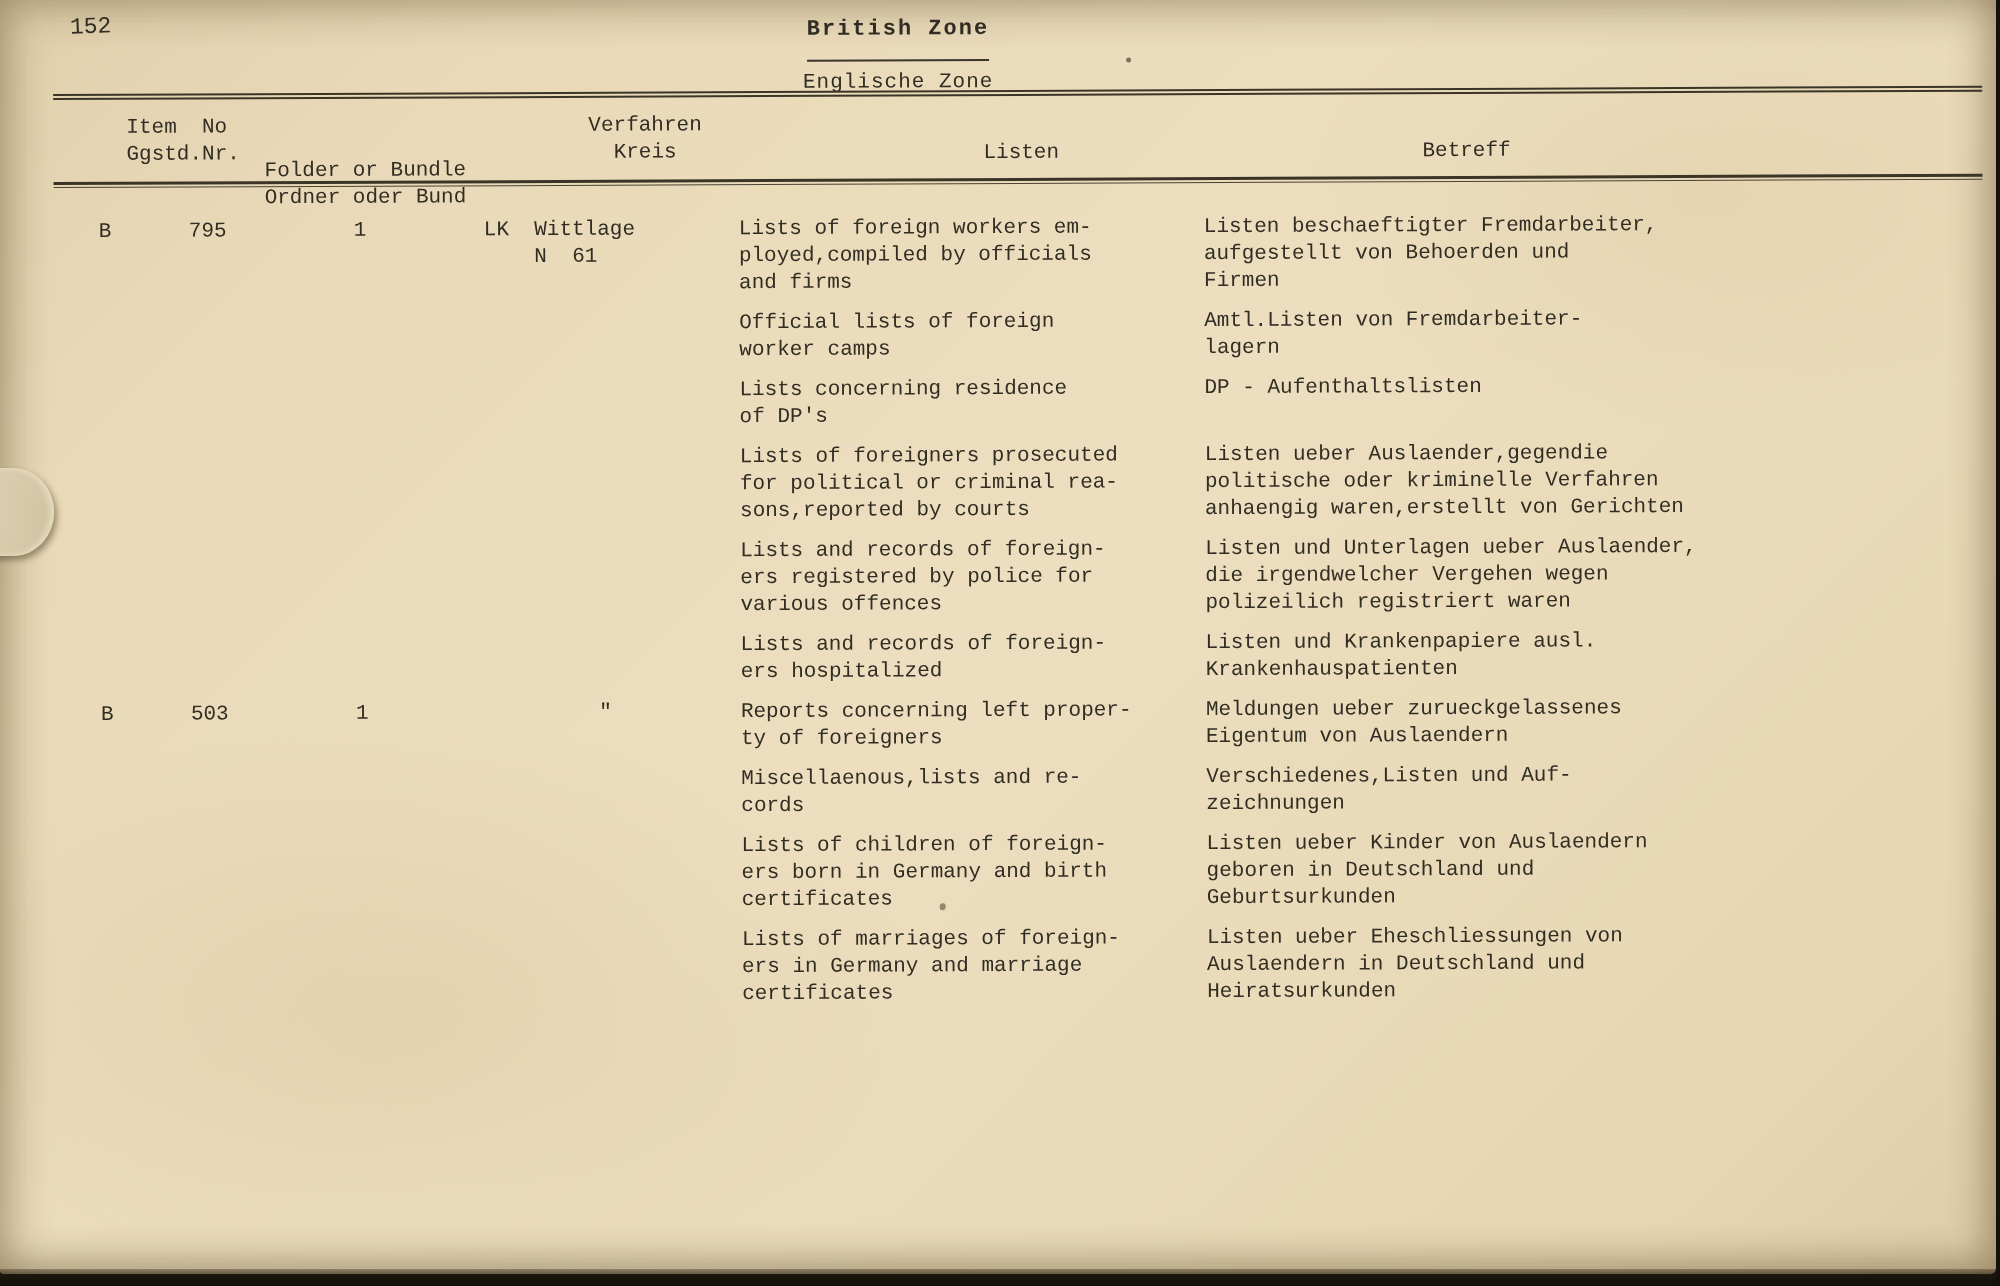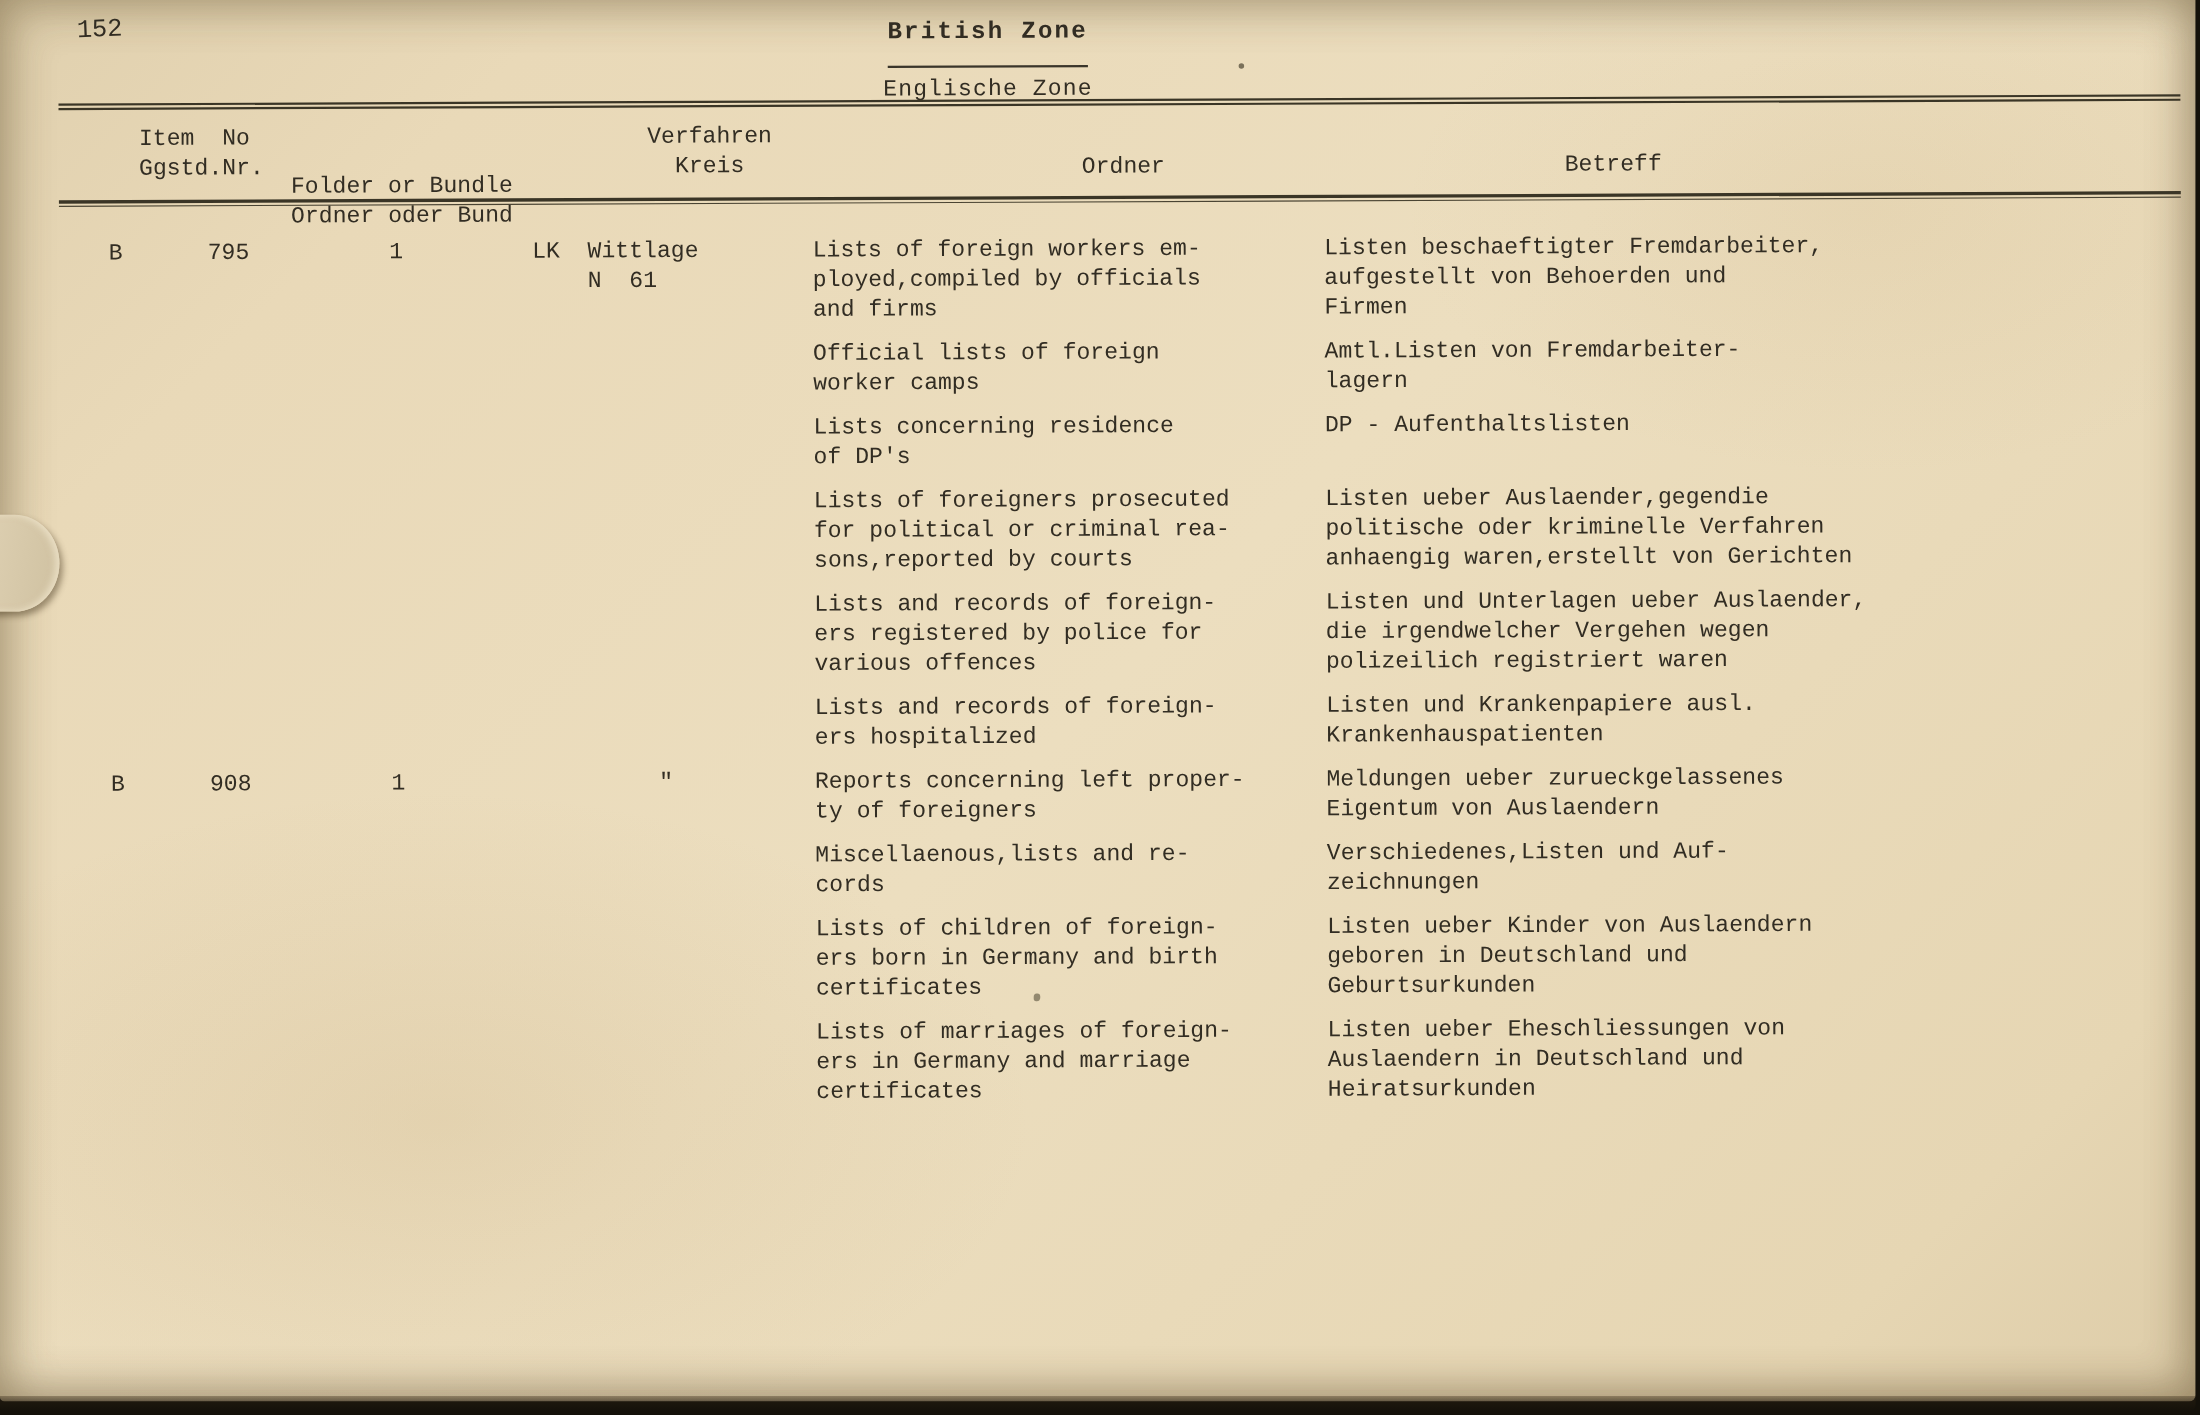--- a/index.html
+++ b/index.html
@@ -85,21 +85,21 @@
     </div>
 
     <div class="rule rule-top"></div>
 
     <div class="h h-item">Item  No
 Ggstd.Nr.</div>
     <div class="h h-folder">Folder or Bundle
 Ordner oder Bund</div>
     <div class="h h-district">Verfahren
   Kreis</div>
-    <div class="h h-subject">Ordner</div>
+    <div class="h h-subject">Listen</div>
     <div class="h h-betreff">Betreff</div>
 
     <div class="rule rule-mid"></div>
 
     <div class="rows">
 
       <div class="trow">
         <div class="cell c-letter">B</div>
         <div class="cell c-number">795</div>
         <div class="cell c-folder">1</div>
@@ -145,21 +145,21 @@
             <div class="txt">Lists and records of foreign-
 ers hospitalized</div>
             <div class="txt">Listen und Krankenpapiere ausl.
 Krankenhauspatienten</div>
           </div>
         </div>
       </div>
 
       <div class="trow">
         <div class="cell c-letter">B</div>
-        <div class="cell c-number">908</div>
+        <div class="cell c-number">503</div>
         <div class="cell c-folder">1</div>
         <div class="cell c-district">         "</div>
         <div class="c-entries">
           <div class="entry">
             <div class="txt">Reports concerning left proper-
 ty of foreigners</div>
             <div class="txt">Meldungen ueber zurueckgelassenes
 Eigentum von Auslaendern</div>
           </div>
           <div class="entry">

